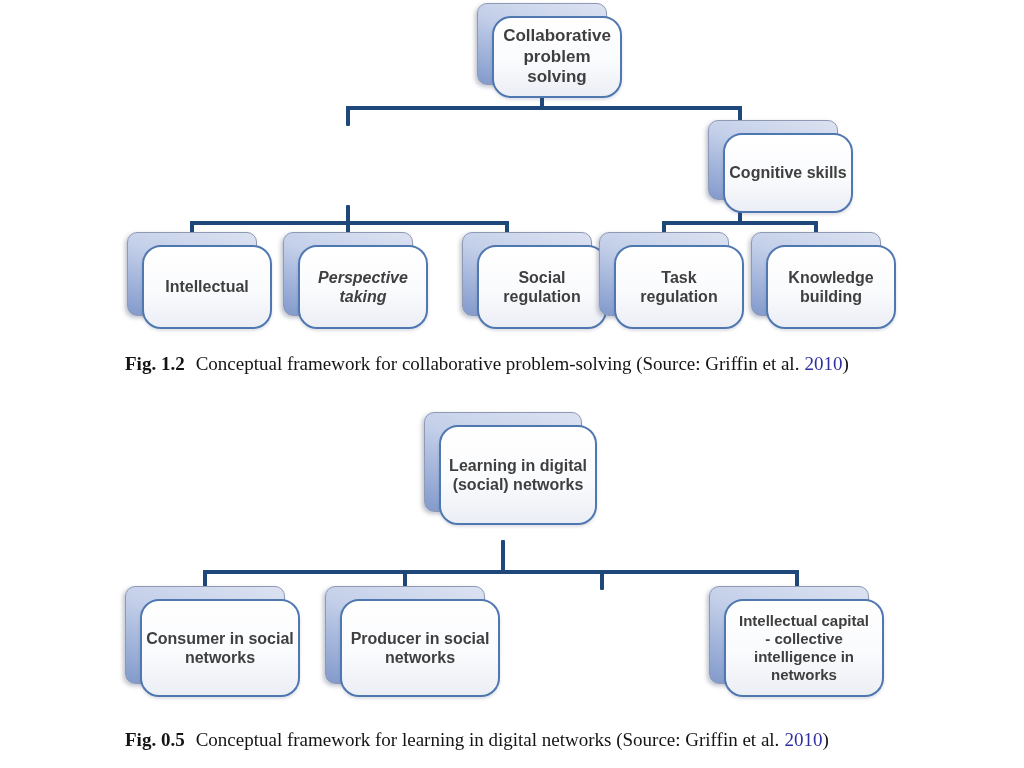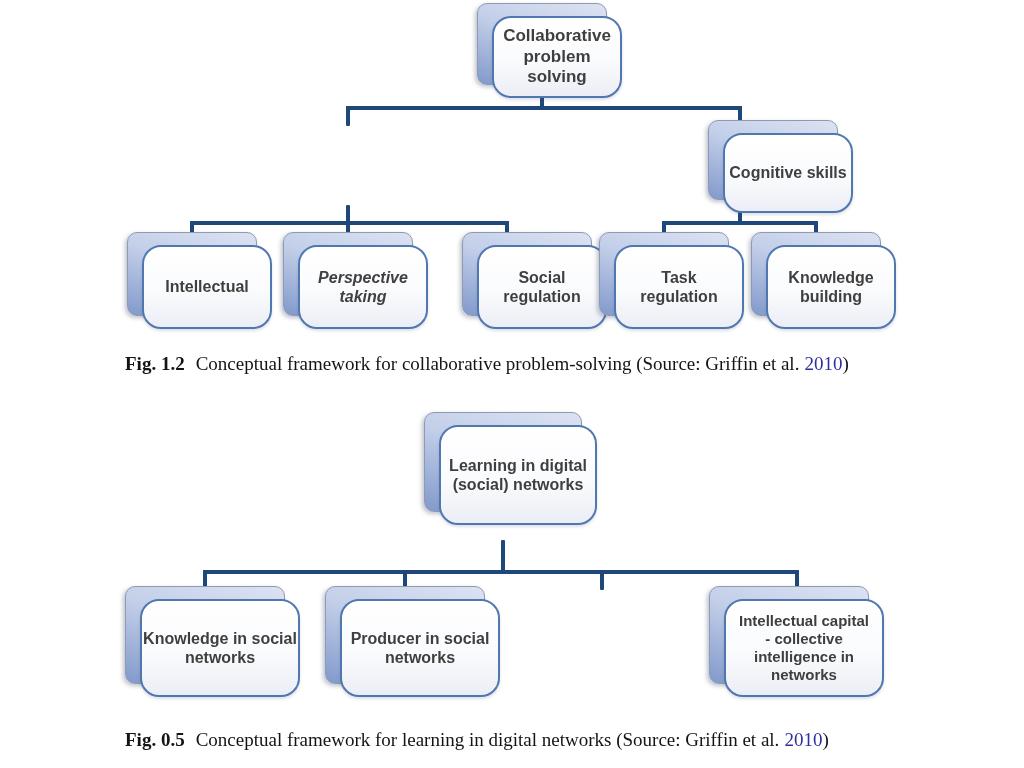--- a/index.html
+++ b/index.html
@@ -122,21 +122,21 @@
       <div class="back"></div>
       <div class="front">
         <span>Learning in digital
 (social) networks</span>
       </div>
     </div>
 
     <div class="node" style="left:125px;top:586px;width:160px;height:98px;">
       <div class="back"></div>
       <div class="front">
-        <span>Knowledge in social
+        <span>Consumer in social
 networks</span>
       </div>
     </div>
 
     <div class="node" style="left:325px;top:586px;width:160px;height:98px;">
       <div class="back"></div>
       <div class="front">
         <span>Producer in social
 networks</span>
       </div>

